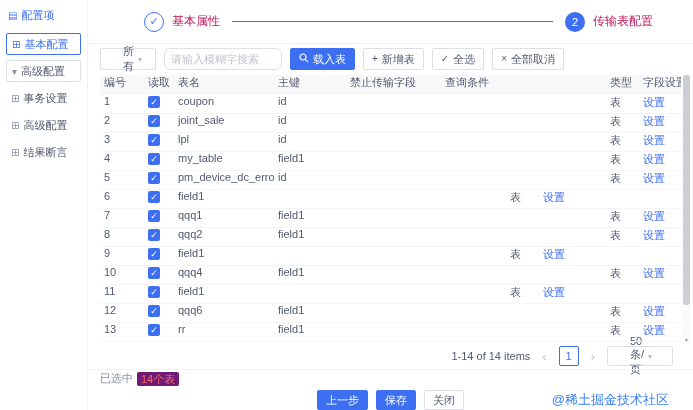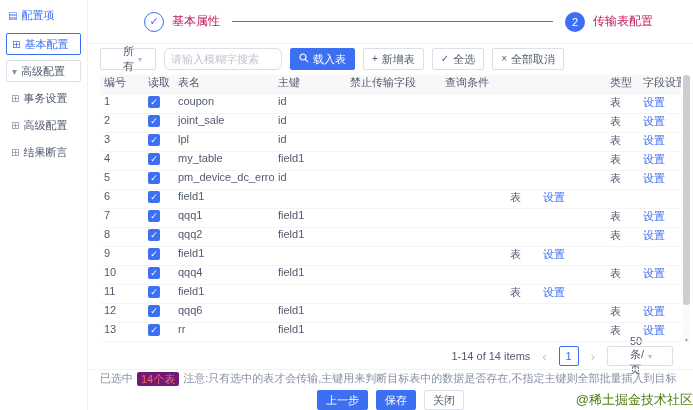--- a/index.html
+++ b/index.html
@@ -83,21 +83,21 @@
   .pg-size{width:66px;height:20px;}
 
   
   .footer{border-top:1px solid #f2f2f2;flex:none;}
   .notice{height:16px;line-height:15px;padding:1px 12px 0;color:#868fa3;display:flex;align-items:center;
     gap:4px;white-space:nowrap;overflow:hidden;}
   .badge{background:#701a75;color:#f46a6a;padding:0 4px;border-radius:2px;height:14px;line-height:14px;flex:none;}
   .footer-btns{display:flex;justify-content:center;gap:8px;padding:4px 0 3px;}
   .footer-btns .btn{height:20px;}
 
-  .watermark{position:absolute;right:0;bottom:1px;color:#4d7c0f;font-size:13px;}
+  .watermark{position:absolute;right:24px;bottom:1px;color:#3b82f6;font-size:13px;}
 </style>
 </head>
 <body>
 
 <div class="app">
 
   <aside class="sidebar">
     <div class="side-title">
       <span class="ti">▤</span>
       <span>配置项</span>
@@ -321,21 +321,20 @@
       <div class="select pg-size">
         <span>50 条/页</span>
         <span class="caret">▾</span>
       </div>
     </div>
 
     <div class="footer">
       <div class="notice">
         <span>已选中</span>
         <span class="badge">14个表</span>
-        <span>注意:只有选中的表才会传输,主键用来判断目标表中的数据是否存在,不指定主键则全部批量插入到目标</span>
       </div>
       <div class="footer-btns">
         <button class="btn btn-primary">上一步</button>
         <button class="btn btn-primary">保存</button>
         <button class="btn">关闭</button>
       </div>
     </div>
 
   </main>
 

